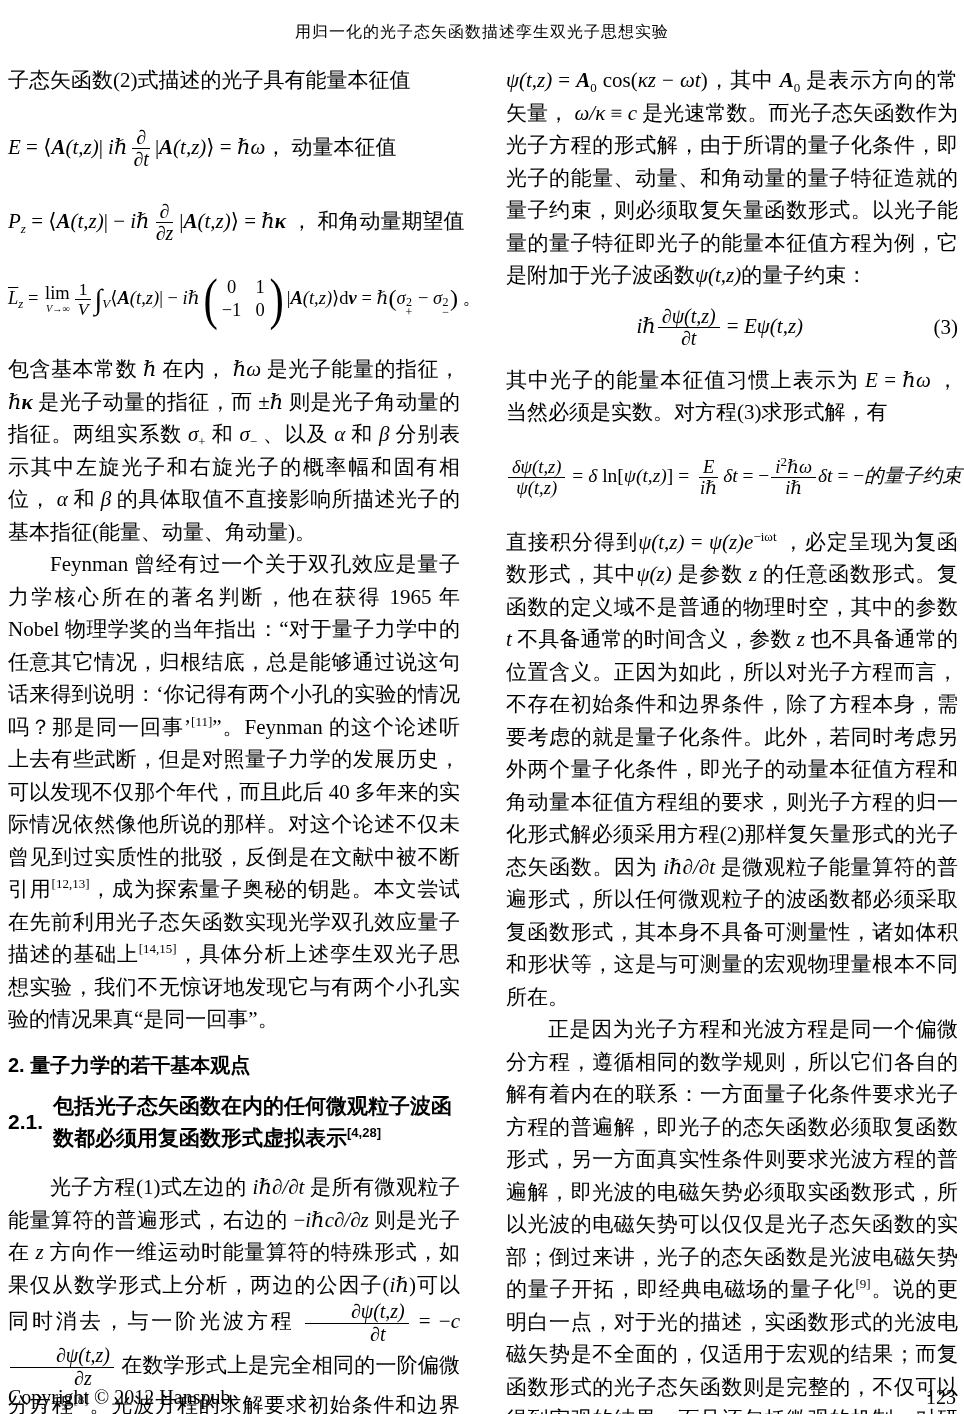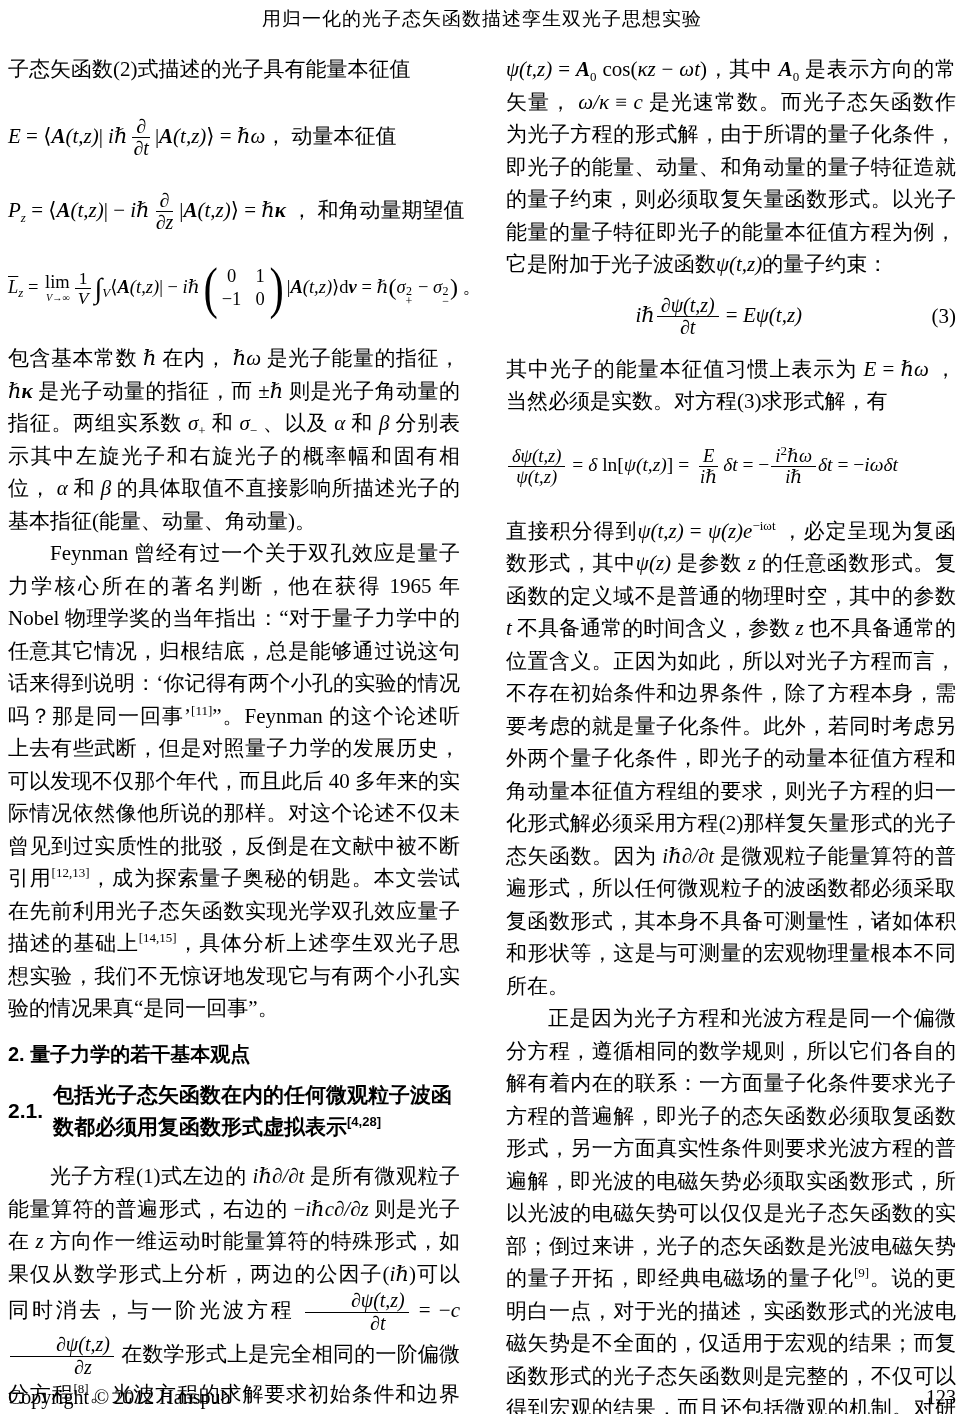--- a/index.html
+++ b/index.html
@@ -2,21 +2,21 @@
 <html><head>
 <meta charset="utf-8">
 <style>
   html,body{margin:0;padding:0;}
   body{
     width:964px;height:1414px;position:relative;overflow:hidden;
     background:#ffffff;color:#000;
     font-family:"Liberation Serif","DejaVu Serif",serif;
   }
   .header{
-    text-align:center;padding-top:6px;font-size:19px;letter-spacing:1px;
+    text-align:center;padding-top:22px;font-size:16px;letter-spacing:1px;
   }
   .columns{
     display:flex;gap:46px;padding:0 8px;margin-top:21px;
   }
   .col{
     width:452px;font-size:21px;line-height:32.5px;text-align:justify;
   }
   p{margin:0;text-align:justify;}
   .ind{text-indent:42px;}
   .it{font-style:italic;}
@@ -131,21 +131,21 @@
       <p>其中光子的能量本征值习惯上表示为 <span class="it">E</span> = <span class="it">ℏω</span> ，当然必须是实数。对方程(3)求形式解，有</p>
       <div class="eq2"><span class="frac">
             <span class="fn"><span class="it">δψ</span><span class="it">(t,z)</span></span>
             <span class="fd"><span class="it">ψ</span><span class="it">(t,z)</span></span>
           </span> = <span class="it">δ</span> ln[<span class="it">ψ</span><span class="it">(t,z)</span>] = <span class="frac">
             <span class="fn"><span class="it">E</span></span>
             <span class="fd"><span class="it">iℏ</span></span>
           </span><span class="it">δt</span> = −<span class="frac">
             <span class="fn"><span class="it">i</span><span class="sup">2</span><span class="it">ℏω</span></span>
             <span class="fd"><span class="it">iℏ</span></span>
-          </span><span class="it">δt</span> = −<span class="it">iωδt</span></div>
+          </span><span class="it">δt</span> = −<span class="it">的量子约束</span></div>
       <p>直接积分得到<span class="it">ψ</span><span class="it">(t,z)</span> = <span class="it">ψ</span><span class="it">(z)</span><span class="it">e</span><span class="it sup">−iωt</span> ，必定呈现为复函数形式，其中<span class="it">ψ</span><span class="it">(z)</span> 是参数 <span class="it">z</span> 的任意函数形式。复函数的定义域不是普通的物理时空，其中的参数 <span class="it">t</span> 不具备通常的时间含义，参数 <span class="it">z</span> 也不具备通常的位置含义。正因为如此，所以对光子方程而言，不存在初始条件和边界条件，除了方程本身，需要考虑的就是量子化条件。此外，若同时考虑另外两个量子化条件，即光子的动量本征值方程和角动量本征值方程组的要求，则光子方程的归一化形式解必须采用方程(2)那样复矢量形式的光子态矢函数。因为 <span class="it">iℏ∂/∂t</span> 是微观粒子能量算符的普遍形式，所以任何微观粒子的波函数都必须采取复函数形式，其本身不具备可测量性，诸如体积和形状等，这是与可测量的宏观物理量根本不同所在。</p>
       <p class="ind">正是因为光子方程和光波方程是同一个偏微分方程，遵循相同的数学规则，所以它们各自的解有着内在的联系：一方面量子化条件要求光子方程的普遍解，即光子的态矢函数必须取复函数形式，另一方面真实性条件则要求光波方程的普遍解，即光波的电磁矢势必须取实函数形式，所以光波的电磁矢势可以仅仅是光子态矢函数的实部；倒过来讲，光子的态矢函数是光波电磁矢势的量子开拓，即经典电磁场的量子化<span class="sup">[9]</span>。说的更明白一点，对于光的描述，实函数形式的光波电磁矢势是不全面的，仅适用于宏观的结果；而复函数形式的光子态矢函数则是完整的，不仅可以得到宏观的结果，而且还包括微观的机制。对研究包</p>
     </div>
 
   </div>
 
   <div class="footer">
     <span>Copyright © 2012 Hanspub</span>
     <span>123</span>
   </div>

